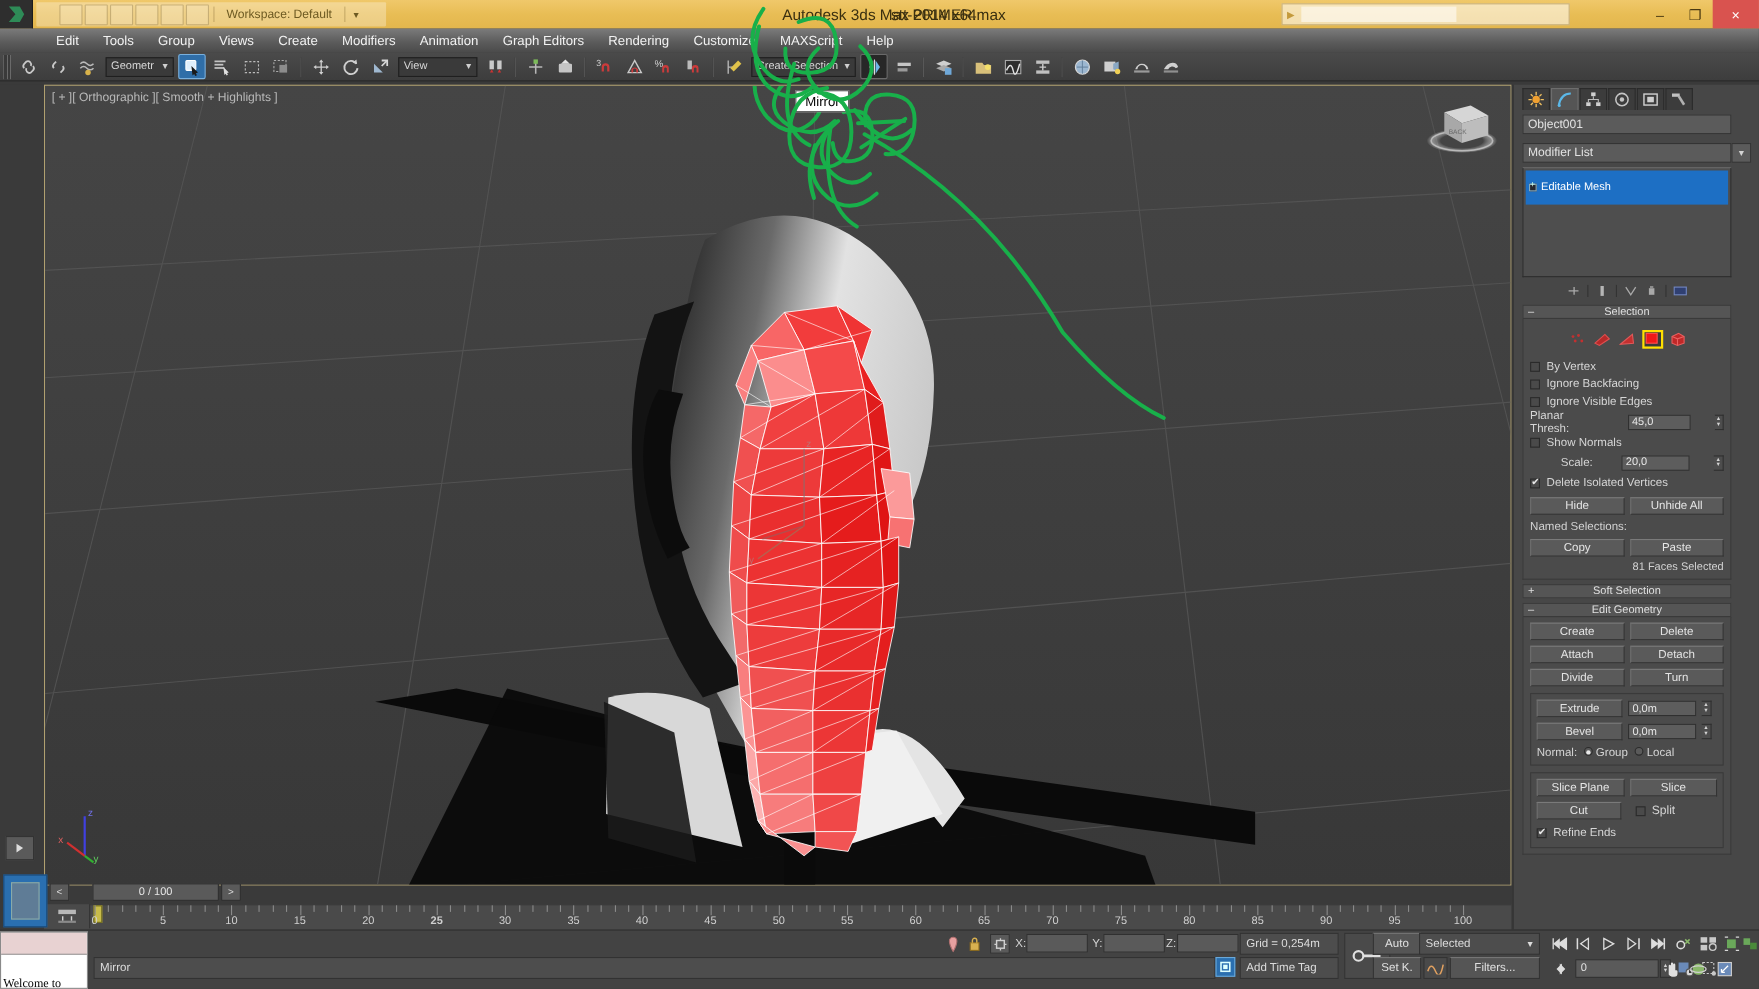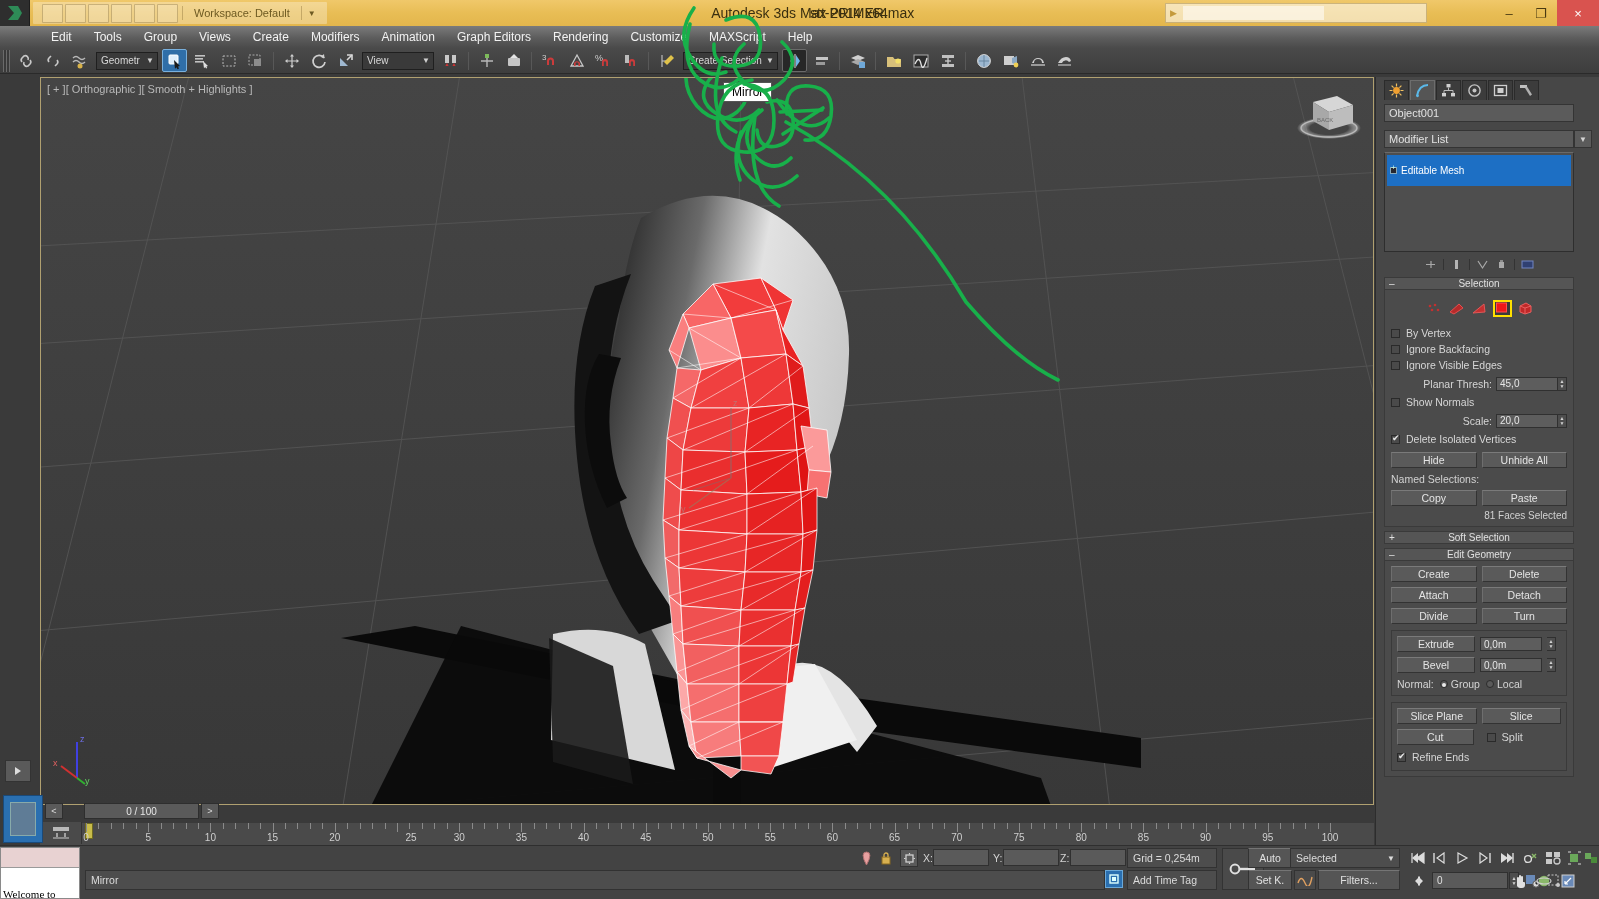--- a/index.html
+++ b/index.html
@@ -7,21 +7,21 @@
     font-family:"Liberation Sans", sans-serif; font-size:11px; color:#d4d4d4; }
 
   
   .titlebar { position:absolute; left:0; top:0; width:1599px; height:26px;
     background:linear-gradient(180deg,#f0c86a 0%,#e8bd55 50%,#e3b64c 100%);
     display:flex; align-items:center; }
   .maxlogo { width:30px; height:26px; background:#2e2e2e; display:flex;
     align-items:center; justify-content:center; border-right:1px solid #1d1d1d;}
   .maxlogo svg { display:block; }
   .qat { display:flex; align-items:center; height:22px; margin-left:3px;
-    background:rgba(255,255,255,0.30); padding:0 8px; border-radius:1px; }
+    background:rgba(255,255,255,0.30); padding:0 20px; border-radius:1px; }
   .qat .qbtn { width:21px; height:19px; margin:0 1px; border:1px solid rgba(120,95,40,.35);
     background:rgba(255,255,255,.18); border-radius:1px; }
   .qat .qsep { width:1px; height:14px; background:rgba(120,95,40,.35); margin:0 3px; }
   .qat .wsp { font-size:11px; color:#6d5a22; padding:0 8px; white-space:nowrap;}
   .qat .wsp-arrow { width:14px; text-align:center; color:#6d5a22; font-size:8px;}
   .apptitle { position:absolute; left:0; right:0; top:0; height:26px; line-height:26px;
     text-align:center; font-size:14px; color:#3a2f10; pointer-events:none; }
   .filename { position:absolute; left:810px; top:0; height:26px; line-height:26px;
      font-size:14px; color:#3a2f10; }
   .infocenter { position:absolute; right:172px; top:3px; width:262px; height:20px;
@@ -101,21 +101,21 @@
 
   .subobj-row { display:flex; align-items:center; justify-content:center; gap:8px;
      height:20px; margin:3px 0 7px 0; }
   .so { width:15px; height:13px; position:relative; }
   .so.sel { outline:2px solid #ffe000; background:#3a3a3a; }
 
   .ckrow { display:flex; align-items:center; height:16px; font-size:10.5px; color:#d6d6d6; }
   .ck { width:9px; height:9px; background:#4a4a4a; border:1px solid #2a2a2a;
     margin-right:6px; position:relative; flex:0 0 auto; }
   .ck.on:after { content:"✔"; position:absolute; left:0px; top:-3px; font-size:9px; color:#e8e8e8;}
-  .spin-row { display:flex; align-items:center; justify-content:flex-end; height:17px; margin:2px 0;}
+  .spin-row { display:flex; align-items:center; justify-content:flex-end; height:17px; margin:2px 0;gap:22px;}
   .spin-row .lb { font-size:10.5px; color:#d6d6d6; margin-right:4px; }
   .spin { width:62px; height:14px; background:#5d5d5d; border:1px solid #303030;
     color:#e6e6e6; font-size:10px; padding:1px 3px; display:flex; align-items:center;}
   .spinner { width:9px; height:14px; background:#4d4d4d; border:1px solid #303030;
      border-left:none; display:flex; flex-direction:column; align-items:center;
      justify-content:center; font-size:5px; line-height:5px;}
   .btn2 { display:flex; gap:5px; margin-top:5px; }
   .btn { flex:1; height:16px; background:#5a5a5a; border:1px solid #333;
     border-top-color:#7a7a7a; border-left-color:#6e6e6e; color:#e4e4e4; font-size:10.5px;
     display:flex; align-items:center; justify-content:center; }
@@ -860,21 +860,21 @@
     <div class="tick" style="left: 257.48px;"></div>
     <div class="tick" style="left: 269.92px;"></div>
     <div class="tick" style="left: 282.36px;"></div>
     <div class="tick tickM" style="left: 294.8px;"></div>
     <div class="tl" style="left: 294.8px;">20</div>
     <div class="tick" style="left: 307.24px;"></div>
     <div class="tick" style="left: 319.68px;"></div>
     <div class="tick" style="left: 332.12px;"></div>
     <div class="tick" style="left: 344.56px;"></div>
     <div class="tick tickM" style="left: 357px;"></div>
-    <div class="tl" style="left: 371px;">25</div>
+    <div class="tl" style="left: 357px; font-weight: bold;">25</div>
     <div class="tick" style="left: 369.44px;"></div>
     <div class="tick" style="left: 381.88px;"></div>
     <div class="tick" style="left: 394.32px;"></div>
     <div class="tick" style="left: 406.76px;"></div>
     <div class="tick tickM" style="left: 419.2px;"></div>
     <div class="tl" style="left: 419.2px;">30</div>
     <div class="tick" style="left: 431.64px;"></div>
     <div class="tick" style="left: 444.08px;"></div>
     <div class="tick" style="left: 456.52px;"></div>
     <div class="tick" style="left: 468.96px;"></div>

